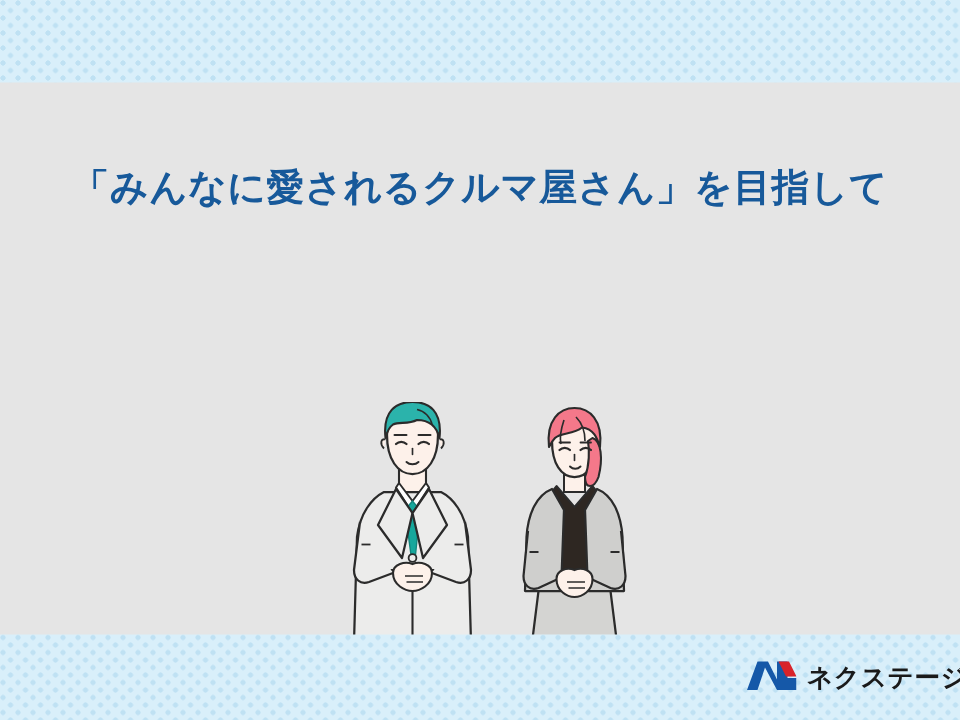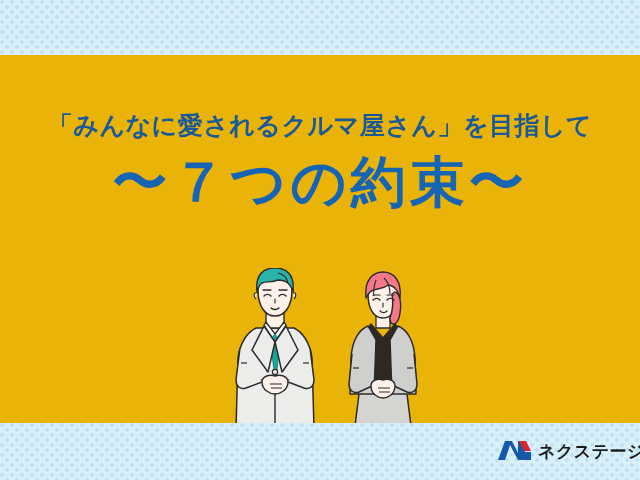--- a/index.html
+++ b/index.html
@@ -9,21 +9,21 @@
   }
   body {
     font-family: "Liberation Sans", "DejaVu Sans", sans-serif;
   }
 
   #banner {
     position: relative;
     width: 640px;
     height: 480px;
     overflow: hidden;
-    background: #eab308;
+    background: #e5e5e5;
   }
 
   
   .dot-band {
     position: absolute;
     left: 0;
     width: 640px;
     background-color: #d9effa;
     background-image:
       radial-gradient(circle at 2px 2px, #bfe1f3 1.6px, rgba(191,225,243,0) 1.9px),
@@ -96,21 +96,20 @@
 </style>
 </head>
 <body>
 
 <div id="banner">
 
   <div class="dot-band" id="band-top"></div>
 
   <div id="headline-area">
     <div id="headline-sub">「みんなに愛されるクルマ屋さん」を目指して</div>
-    <div id="headline-main">〜７つの約束〜</div>
   </div>
 
   <div id="illustration">
     <svg width="205" height="160" viewBox="0 0 205 160" xmlns="http://www.w3.org/2000/svg">
 
       <g>
 
         <path d="M28 60 C20 64 12 74 10 90 L8 160 L86 160 L84 90 C82 74 74 64 66 60 Z" fill="#ececeb" stroke="#2b2b2b" stroke-width="1.5" stroke-linejoin="round"></path>
 
         <path d="M47 112 L47 160" stroke="#2b2b2b" stroke-width="1.4" fill="none"></path>

